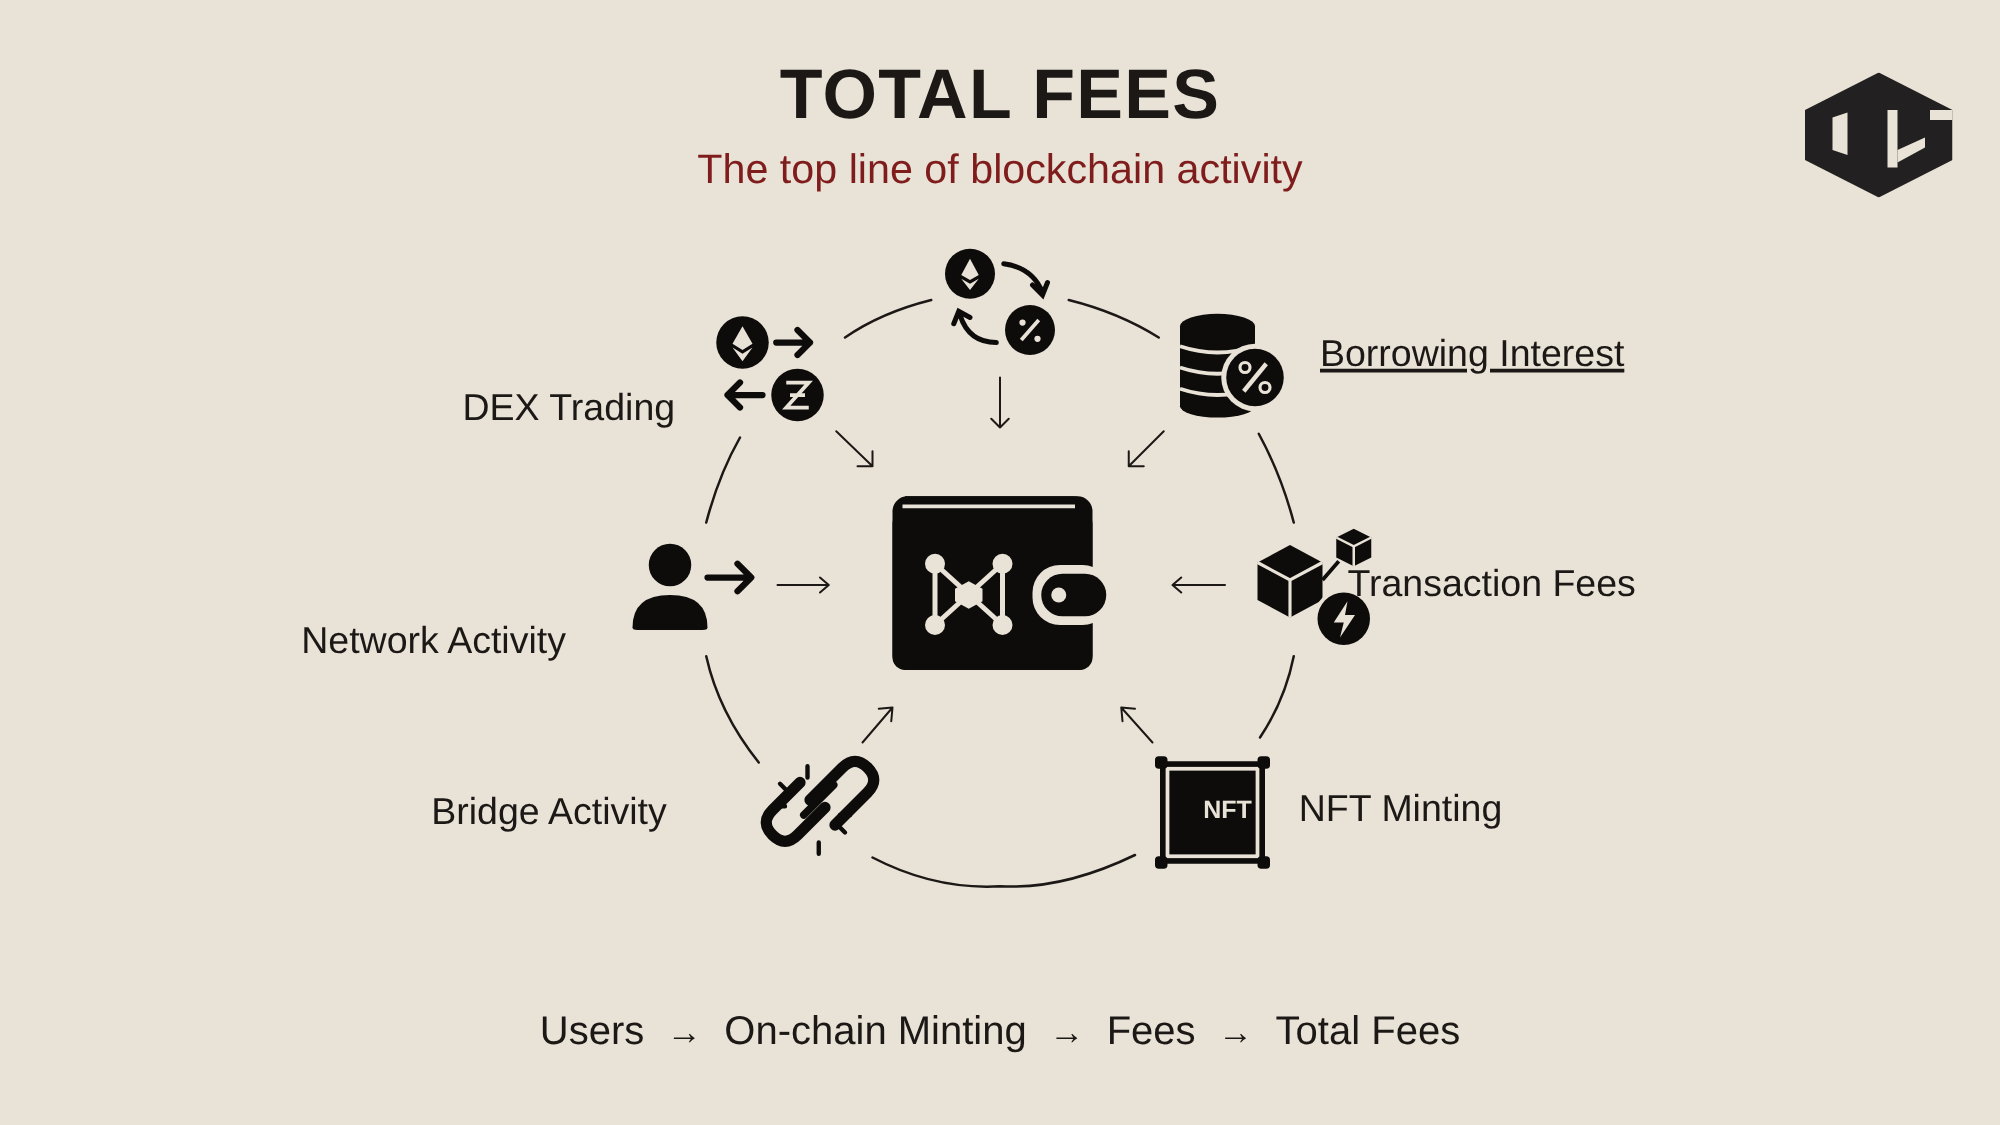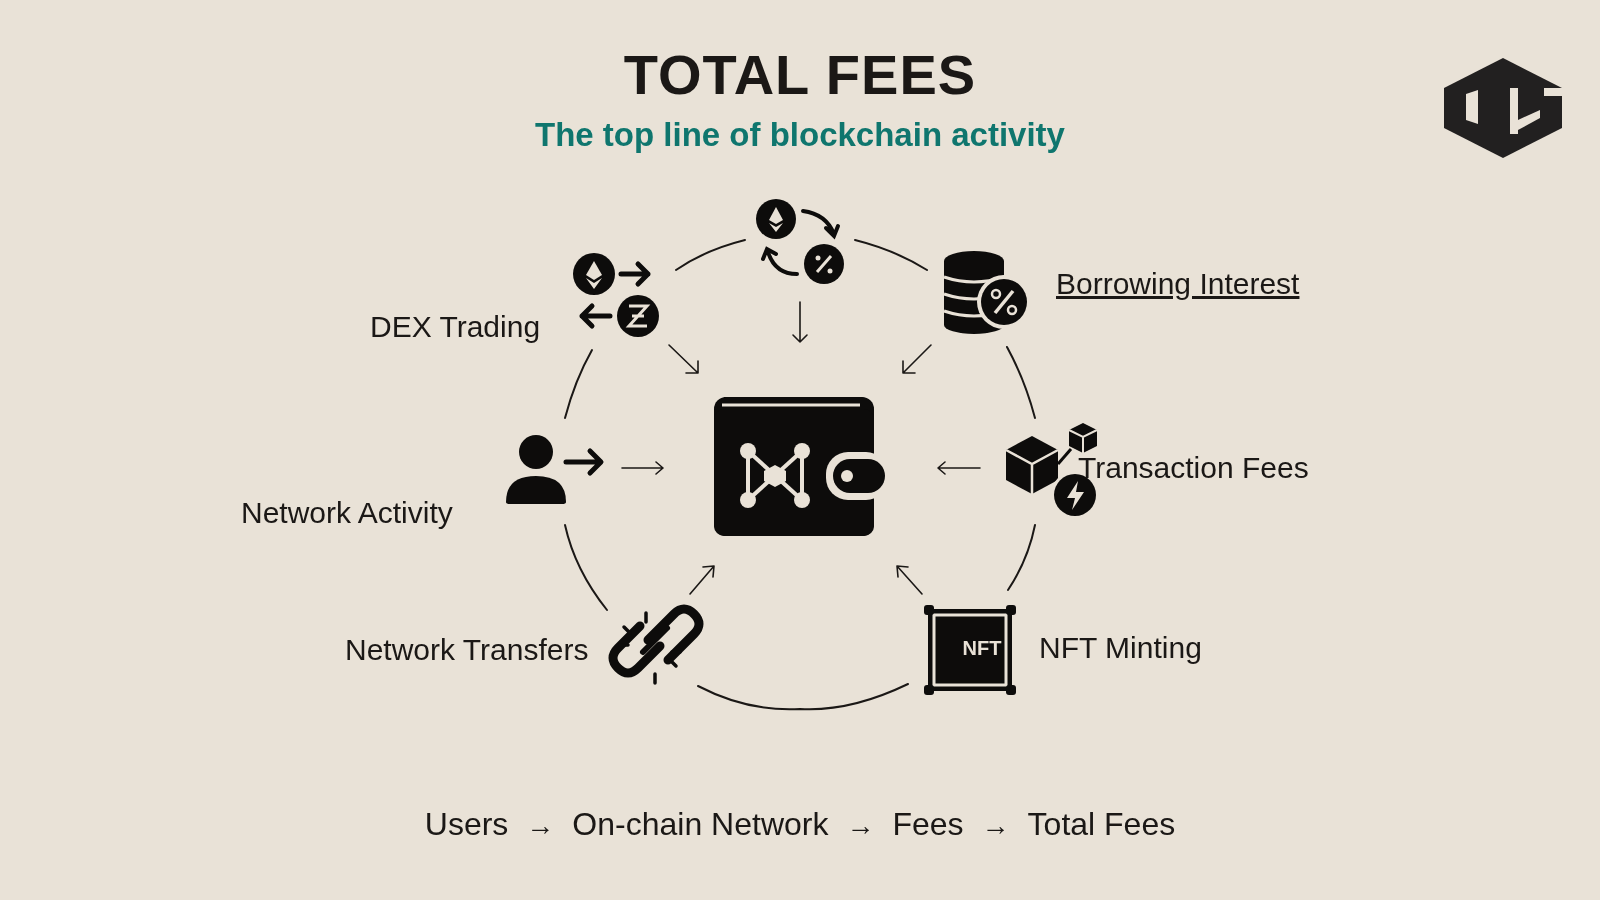--- a/index.html
+++ b/index.html
@@ -1,18 +1,18 @@
 <!DOCTYPE html>
 <html><head>
 <meta charset="utf-8">
 <style>
   html,body{margin:0;padding:0;}
   body{width:1600px;height:900px;background:#e9e2d7;position:relative;overflow:hidden;font-family:"Liberation Sans","DejaVu Sans",sans-serif;color:#1b1816;}
   .title{position:absolute;left:0;width:1600px;top:42px;text-align:center;font-weight:bold;font-size:56px;letter-spacing:1px;color:#1b1816;}
-  .subtitle{position:absolute;left:0;width:1600px;top:116px;text-align:center;font-size:33px;color:#0f766e;font-weight:bold;}
+  .subtitle{position:absolute;left:0;width:1600px;top:116px;text-align:center;font-size:33px;color:#7f1d1d;}
   .logo{position:absolute;left:1444px;top:58px;width:118px;height:100px;}
   .diagram{position:absolute;left:0;top:0;width:1600px;height:900px;}
   .label{position:absolute;font-size:30px;color:#1b1816;white-space:nowrap;}
   .flow{position:absolute;left:0;width:1600px;top:806px;text-align:center;font-size:32px;color:#1b1816;white-space:nowrap;}
   .flow span{display:inline-block;text-align:right;}
   .flow .arr{margin:0 18px;font-size:28px;}
 </style>
 </head>
 <body>
 
@@ -139,18 +139,18 @@
     <rect x="1006" y="685" width="10" height="10" rx="3" fill="#0d0c0b"></rect>
   </g>
 </svg>
 
 <div style="position:absolute;left:936px;top:637px;width:92px;text-align:center;color:#e9e2d7;font-weight:bold;font-size:20px;">NFT</div>
 
 <div class="label" style="left:370px;top:270px;margin-top:40px;">DEX Trading</div>
 <div class="label" style="left:1056px;top:267px;text-decoration:underline;">Borrowing Interest</div>
 <div class="label" style="left:241px;top:451px;margin-top:45px;">Network Activity</div>
 <div class="label" style="left:1078px;top:451px;">Transaction Fees</div>
-<div class="label" style="left:345px;top:633px;">Network Transfers</div>
+<div class="label" style="left:345px;top:633px;">Bridge Activity</div>
 <div class="label" style="left:1039px;top:631px;">NFT Minting</div>
 
 <div class="flow">
-  <span>Users</span><span class="arr">→</span><span>On-chain Network</span><span class="arr">→</span><span>Fees</span><span class="arr">→</span><span>Total Fees</span>
+  <span>Users</span><span class="arr">→</span><span>On-chain Minting</span><span class="arr">→</span><span>Fees</span><span class="arr">→</span><span>Total Fees</span>
 </div>
 
 </body></html>

